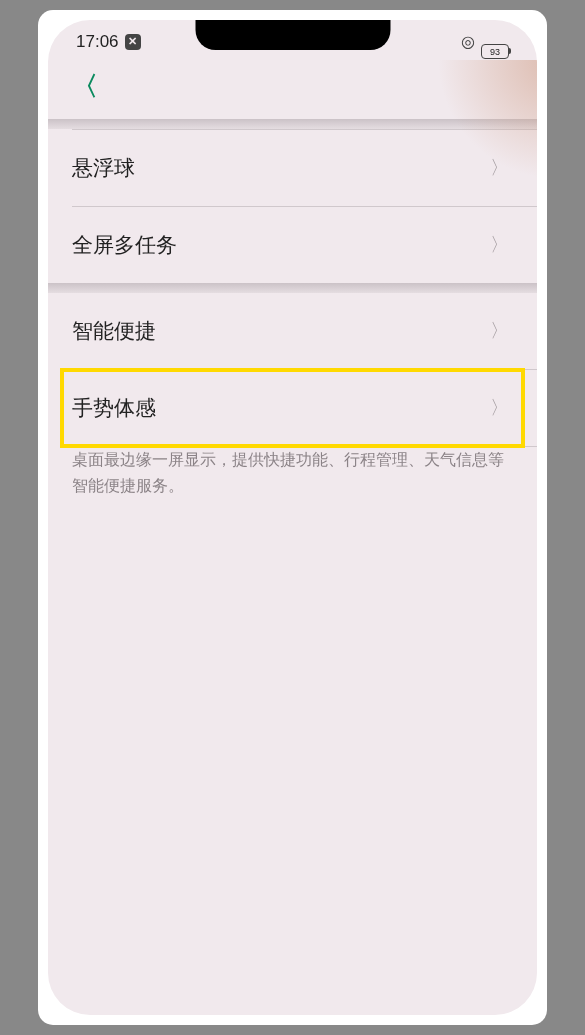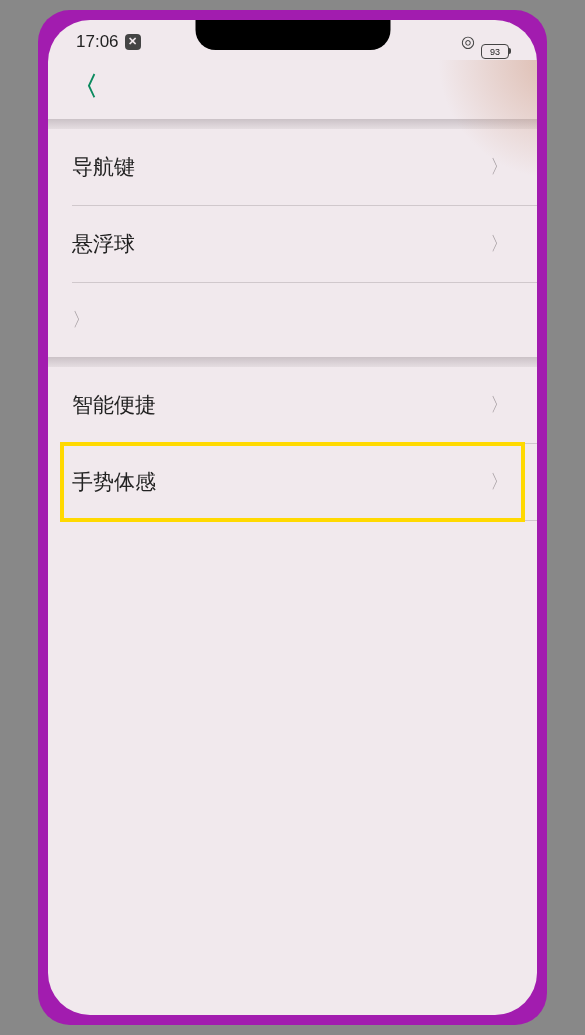--- a/index.html
+++ b/index.html
@@ -12,22 +12,22 @@
       height: 1035px;
       background: #888;
       display: flex;
       align-items: center;
       justify-content: center;
       font-family: -apple-system, "Helvetica Neue", sans-serif;
     }
     .phone-frame {
       width: 509px;
       height: 1015px;
-      background: #a21caf;
-      border-radius: 32px;
+      background: #ffffff;
+      border-radius: 15px;
       padding: 10px;
       position: relative;
       overflow: hidden;
     }
     .screen {
       width: 100%;
       height: 100%;
       background: #f1e9ed;
       border-radius: 42px;
       overflow: hidden;
@@ -215,33 +215,30 @@
         </span>
       </div>
     </div>
 
     <div class="header">
       <span class="back-arrow">〈</span>
     </div>
 
     <div class="divider-thick"></div>
 
-    <div class="list-item">
-      <span>导航键</span>
-      <span class="chevron">〉</span>
-    </div>
     <div class="divider-thin"></div>
 
     <div class="list-item">
       <span>悬浮球</span>
       <span class="chevron">〉</span>
     </div>
     <div class="divider-thin"></div>
 
     <div class="list-item">
+      <span>全屏多任务</span>
       <span class="chevron">〉</span>
     </div>
 
     <div class="divider-thick"></div>
 
     <div class="list-item">
       <span>智能便捷</span>
       <span class="chevron">〉</span>
     </div>
     <div class="divider-thin"></div>
@@ -249,15 +246,16 @@
     <div class="highlighted">
       <div class="highlight-box"></div>
       <div class="list-item">
         <span>手势体感</span>
         <span class="chevron">〉</span>
       </div>
     </div>
     <div class="divider-thin"></div>
 
 
+    <div class="description">桌面最边缘一屏显示，提供快捷功能、行程管理、天气信息等智能便捷服务。</div>
 
   </div>
 </div>
 
 </body></html>

